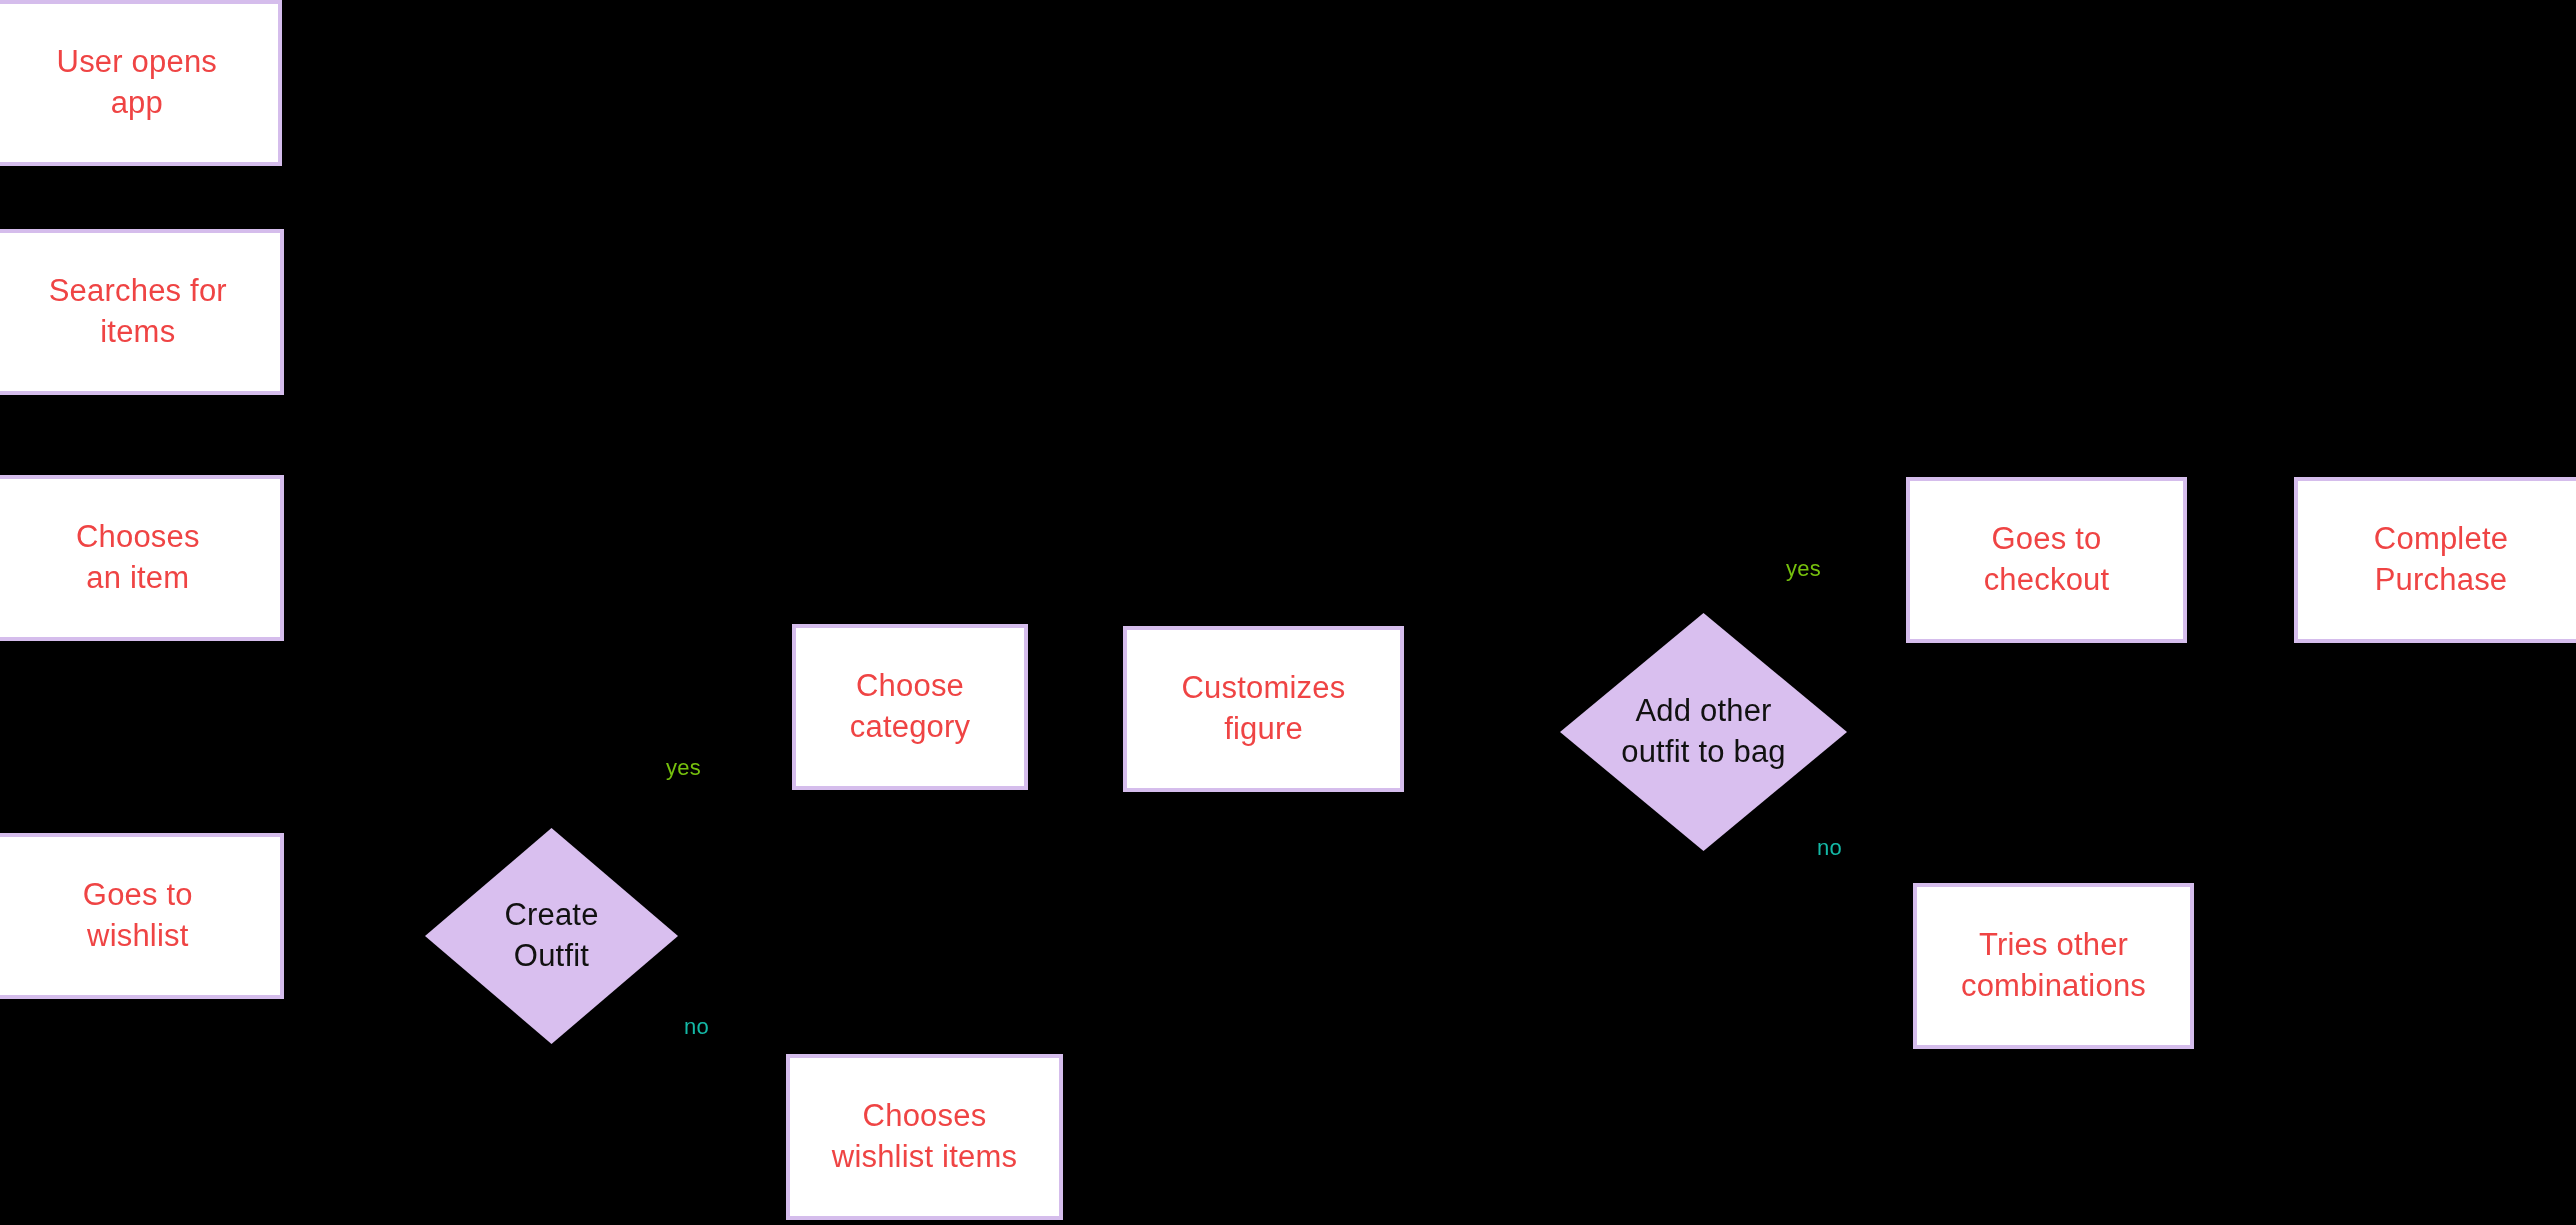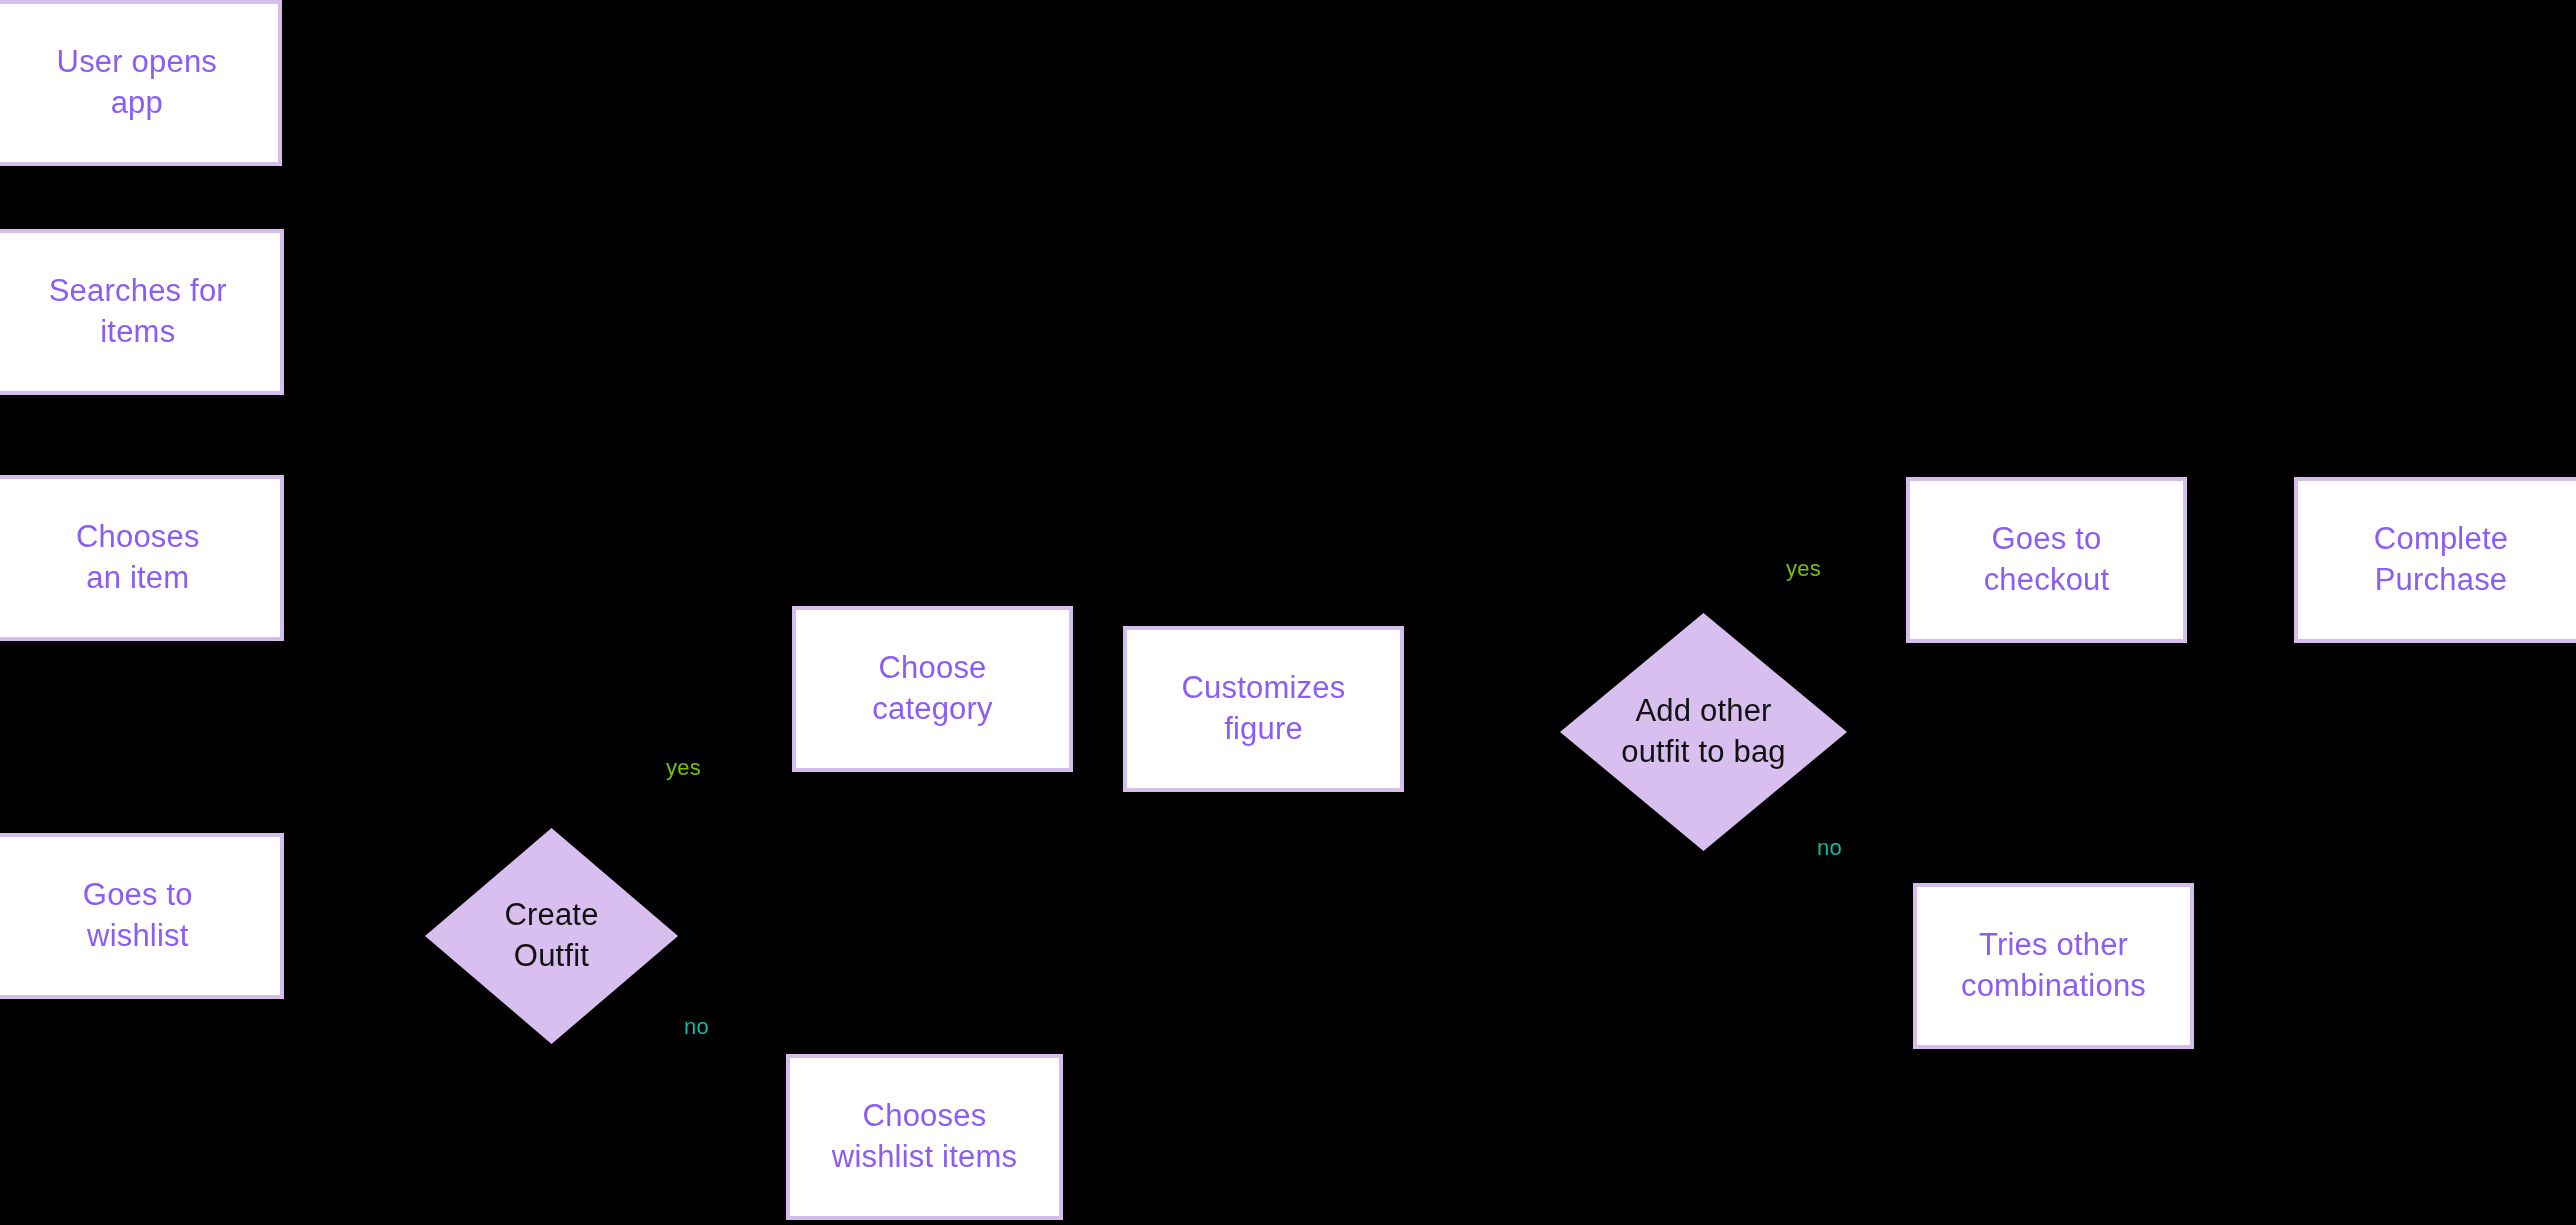--- a/index.html
+++ b/index.html
@@ -27,21 +27,21 @@
     position: absolute;
     box-sizing: border-box;
     background: #ffffff;
     border: 4.9px solid #d5bdec;
     display: flex;
     align-items: center;
     justify-content: center;
     text-align: center;
   }
   .node-box .node-label {
-    color: #8b5cf6;
+    color: #ef4444;
     font-size: 31px;
     line-height: 1.32;
     font-weight: 400;
     letter-spacing: 0.2px;
     white-space: pre-line;
     padding: 0 8.2px;
   }
 
   
   .node-diamond {
@@ -107,21 +107,21 @@
     <span class="node-label">Goes to
 wishlist</span>
   </div>
 
   <div class="node-diamond" style="left:425px; top:828px; width:253px; height:216px;">
     <span class="diamond-shape"></span>
     <span class="node-label">Create
 Outfit</span>
   </div>
 
-  <div class="node-box" style="left:792px; top:606px; width:281px; height:166px;">
+  <div class="node-box" style="left:792px; top:624px; width:236px; height:166px;">
     <span class="node-label">Choose
 category</span>
   </div>
 
   <div class="node-box" style="left:786px; top:1054px; width:277px; height:166px;">
     <span class="node-label">Chooses
 wishlist items</span>
   </div>
 
   <div class="node-box" style="left:1123px; top:626px; width:281px; height:166px;">

